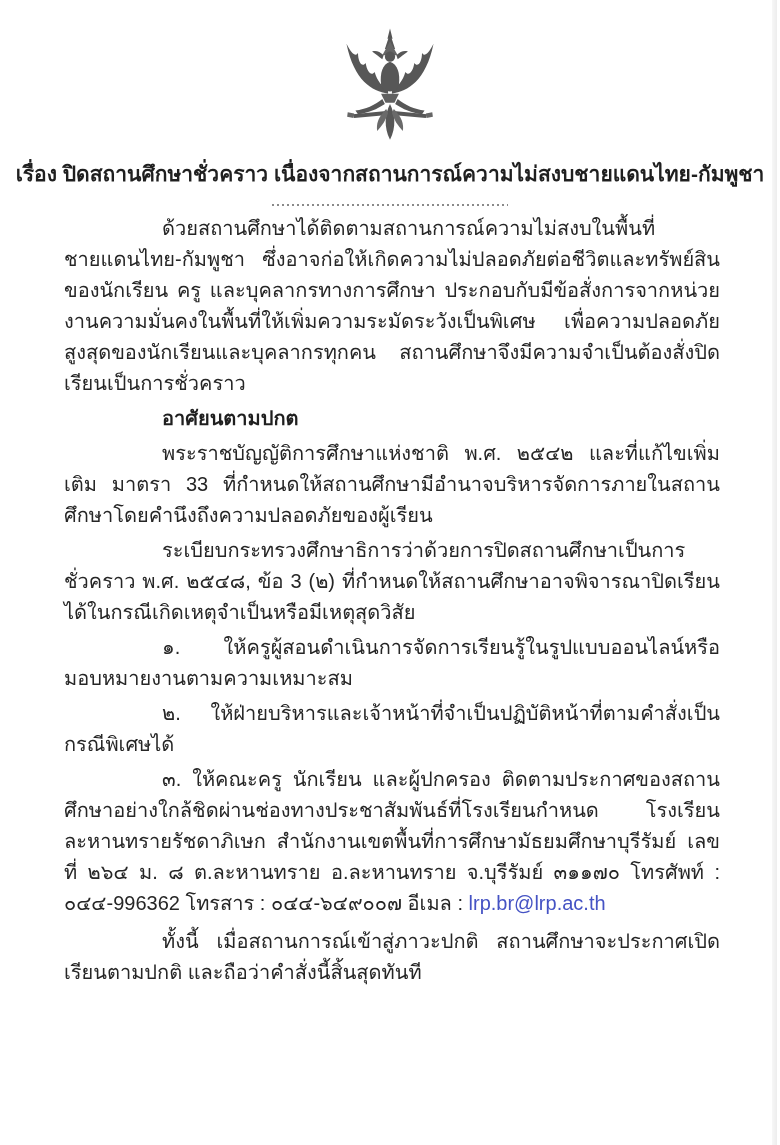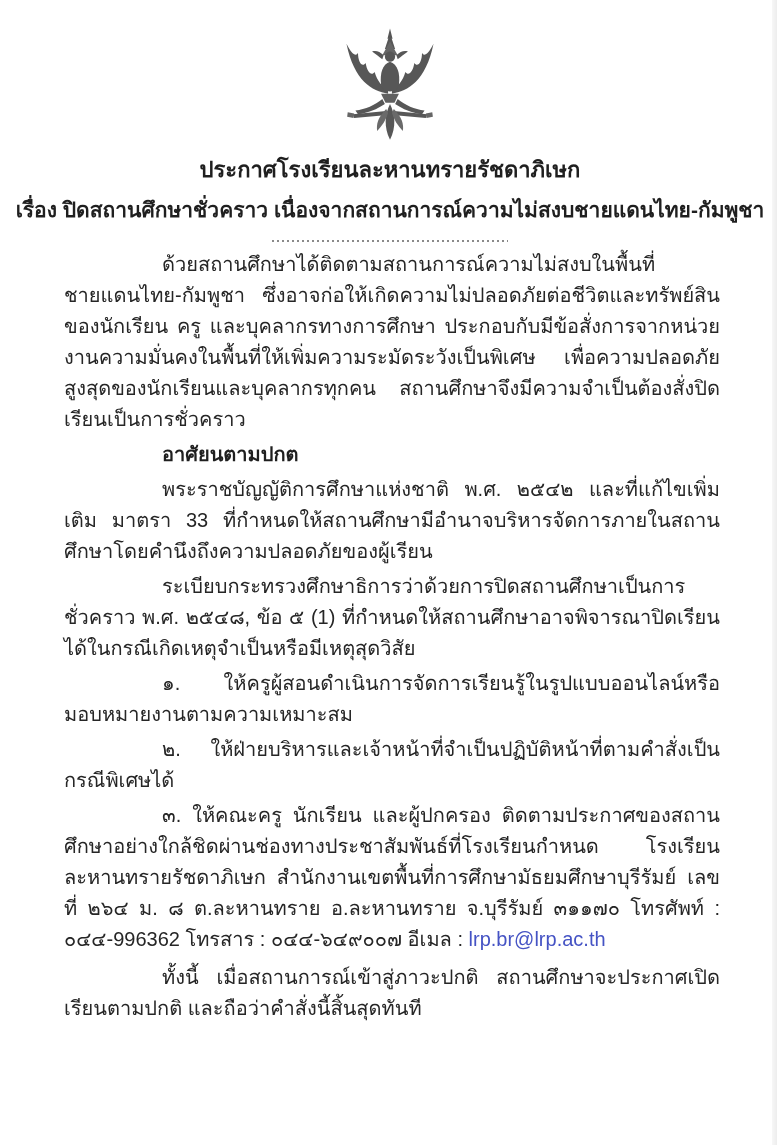--- a/index.html
+++ b/index.html
@@ -67,30 +67,29 @@
         <path d="M158 136 L106 131 L104 137 L156 142 Z"></path>
         <path d="M34 133 L44 135 L43 142 L33 140 Z" fill="#666666"></path>
         <path d="M166 133 L156 135 L157 142 L167 140 Z" fill="#666666"></path>
         <path d="M100 120 C92 136 90 156 100 176 C110 156 108 136 100 120 Z"></path>
         <path d="M94 128 C82 140 78 152 80 162 C88 154 94 144 97 134 Z" fill="#6a6a6a"></path>
         <path d="M106 128 C118 140 122 152 120 162 C112 154 106 144 103 134 Z" fill="#6a6a6a"></path>
       </g>
     </svg>
   </div>
 
-  <h1 class="doc-title">ประกาศโรงเรียนละหานทรายรัชดาภิเษก</h1>
   <h2 class="doc-subject">เรื่อง ปิดสถานศึกษาชั่วคราว เนื่องจากสถานการณ์ความไม่สงบชายแดนไทย-กัมพูชา</h2>
 
   <div class="dots"></div>
 
   <div class="content">
     <p class="para">ด้วยสถานศึกษาได้ติดตามสถานการณ์ความไม่สงบในพื้นที่ชายแดนไทย-กัมพูชา ซึ่งอาจก่อให้เกิดความไม่ปลอดภัยต่อชีวิตและทรัพย์สินของนักเรียน ครู และบุคลากรทางการศึกษา ประกอบกับมีข้อสั่งการจากหน่วยงานความมั่นคงในพื้นที่ให้เพิ่มความระมัดระวังเป็นพิเศษ เพื่อความปลอดภัยสูงสุดของนักเรียนและบุคลากรทุกคน สถานศึกษาจึงมีความจำเป็นต้องสั่งปิดเรียนเป็นการชั่วคราว</p>
     <p class="para bold">อาศัยนตามปกต</p>
     <p class="para">พระราชบัญญัติการศึกษาแห่งชาติ พ.ศ. ๒๕๔๒ และที่แก้ไขเพิ่มเติม มาตรา 33 ที่กำหนดให้สถานศึกษามีอำนาจบริหารจัดการภายในสถานศึกษาโดยคำนึงถึงความปลอดภัยของผู้เรียน</p>
-    <p class="para">ระเบียบกระทรวงศึกษาธิการว่าด้วยการปิดสถานศึกษาเป็นการชั่วคราว พ.ศ. ๒๕๔๘, ข้อ ๕ (1) ที่กำหนดให้สถานศึกษาอาจพิจารณาปิดเรียนได้ในกรณีเกิดเหตุจำเป็นหรือมีเหตุสุดวิสัย</p>
+    <p class="para">ระเบียบกระทรวงศึกษาธิการว่าด้วยการปิดสถานศึกษาเป็นการชั่วคราว พ.ศ. ๒๕๔๘, ข้อ 3 (๒) ที่กำหนดให้สถานศึกษาอาจพิจารณาปิดเรียนได้ในกรณีเกิดเหตุจำเป็นหรือมีเหตุสุดวิสัย</p>
     <p class="para">๑. ให้ครูผู้สอนดำเนินการจัดการเรียนรู้ในรูปแบบออนไลน์หรือมอบหมายงานตามความเหมาะสม</p>
     <p class="para">๒. ให้ฝ่ายบริหารและเจ้าหน้าที่จำเป็นปฏิบัติหน้าที่ตามคำสั่งเป็นกรณีพิเศษได้</p>
     <p class="para"><span>๓. ให้คณะครู นักเรียน และผู้ปกครอง ติดตามประกาศของสถานศึกษาอย่างใกล้ชิดผ่านช่องทางประชาสัมพันธ์ที่โรงเรียนกำหนด โรงเรียนละหานทรายรัชดาภิเษก สำนักงานเขตพื้นที่การศึกษามัธยมศึกษาบุรีรัมย์ เลขที่ ๒๖๔ ม. ๘ ต.ละหานทราย อ.ละหานทราย จ.บุรีรัมย์ ๓๑๑๗๐ โทรศัพท์ : ๐๔๔-996362 โทรสาร : ๐๔๔-๖๔๙๐๐๗ อีเมล : </span><a class="email">lrp.br@lrp.ac.th</a></p>
     <p class="para closing">ทั้งนี้ เมื่อสถานการณ์เข้าสู่ภาวะปกติ สถานศึกษาจะประกาศเปิดเรียนตามปกติ และถือว่าคำสั่งนี้สิ้นสุดทันที</p>
 
   </div>
 
 </div>
 
 </body></html>

